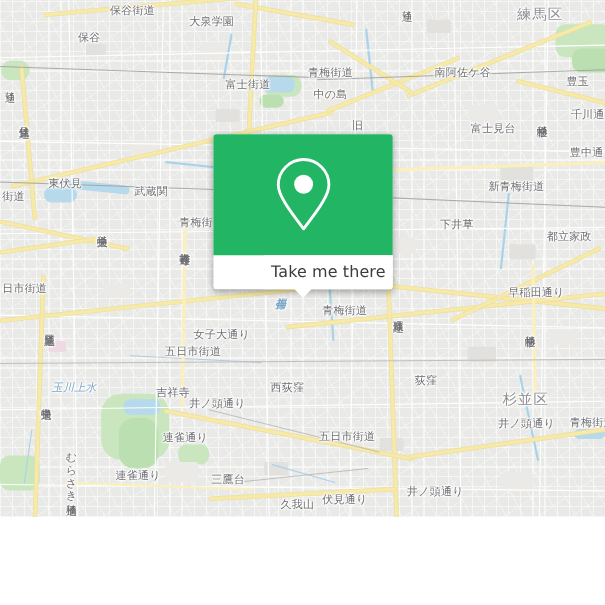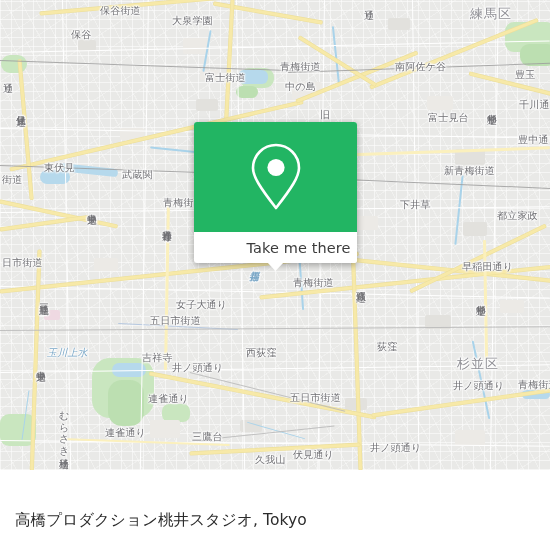--- a/index.html
+++ b/index.html
@@ -289,16 +289,15 @@
       </div>
       <div class="card-bottom">
         <span class="card-label">Take me there</span>
       </div>
       <div class="card-tail"></div>
     </div>
 
   </div>
 
   <div class="footer">
-    <div class="footer-title">高橋プロダクション桃井スタジオ, Tokyo</div>
   </div>
 
 </div>
 
 </body></html>

